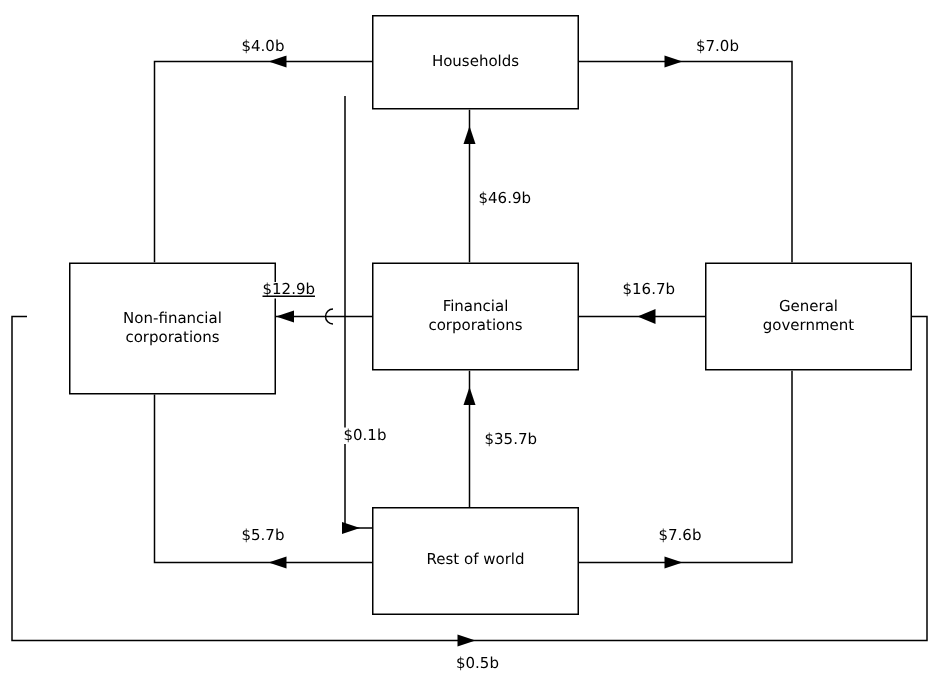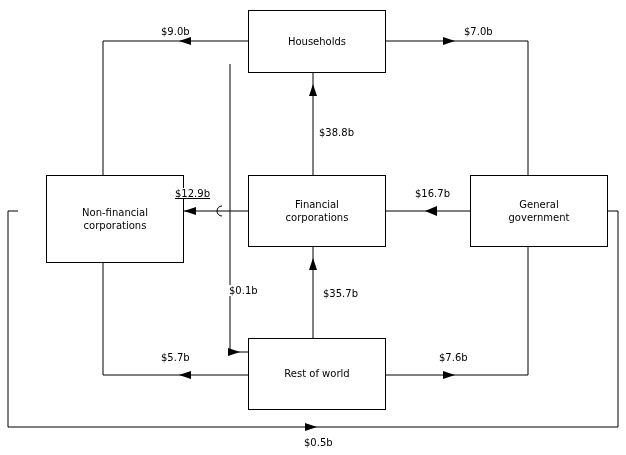--- a/index.html
+++ b/index.html
@@ -118,23 +118,23 @@
     <span>
       <span>General</span><br>
       <span>government</span>
     </span>
   </div>
 
   <div class="node" style="left:248px; top:338px; width:138px; height:72px;">
     <span>Rest of world</span>
   </div>
 
-  <div class="label" style="left:160px; top:26px;">$9.0b</div>
+  <div class="label" style="left:160px; top:26px;">$4.0b</div>
   <div class="label" style="left:463px; top:26px;">$7.0b</div>
-  <div class="label" style="left:318px; top:127px;">$38.8b</div>
+  <div class="label" style="left:318px; top:127px;">$46.9b</div>
   <div class="label" style="left:174px; top:188px;text-decoration:underline;">$12.9b</div>
   <div class="label" style="left:414px; top:188px;">$16.7b</div>
   <div class="label" style="left:228px; top:285px;">$0.1b</div>
   <div class="label" style="left:322px; top:288px;">$35.7b</div>
   <div class="label" style="left:160px; top:352px;">$5.7b</div>
   <div class="label" style="left:438px; top:352px;">$7.6b</div>
   <div class="label" style="left:303px; top:437px;">$0.5b</div>
 
 </div>
 

